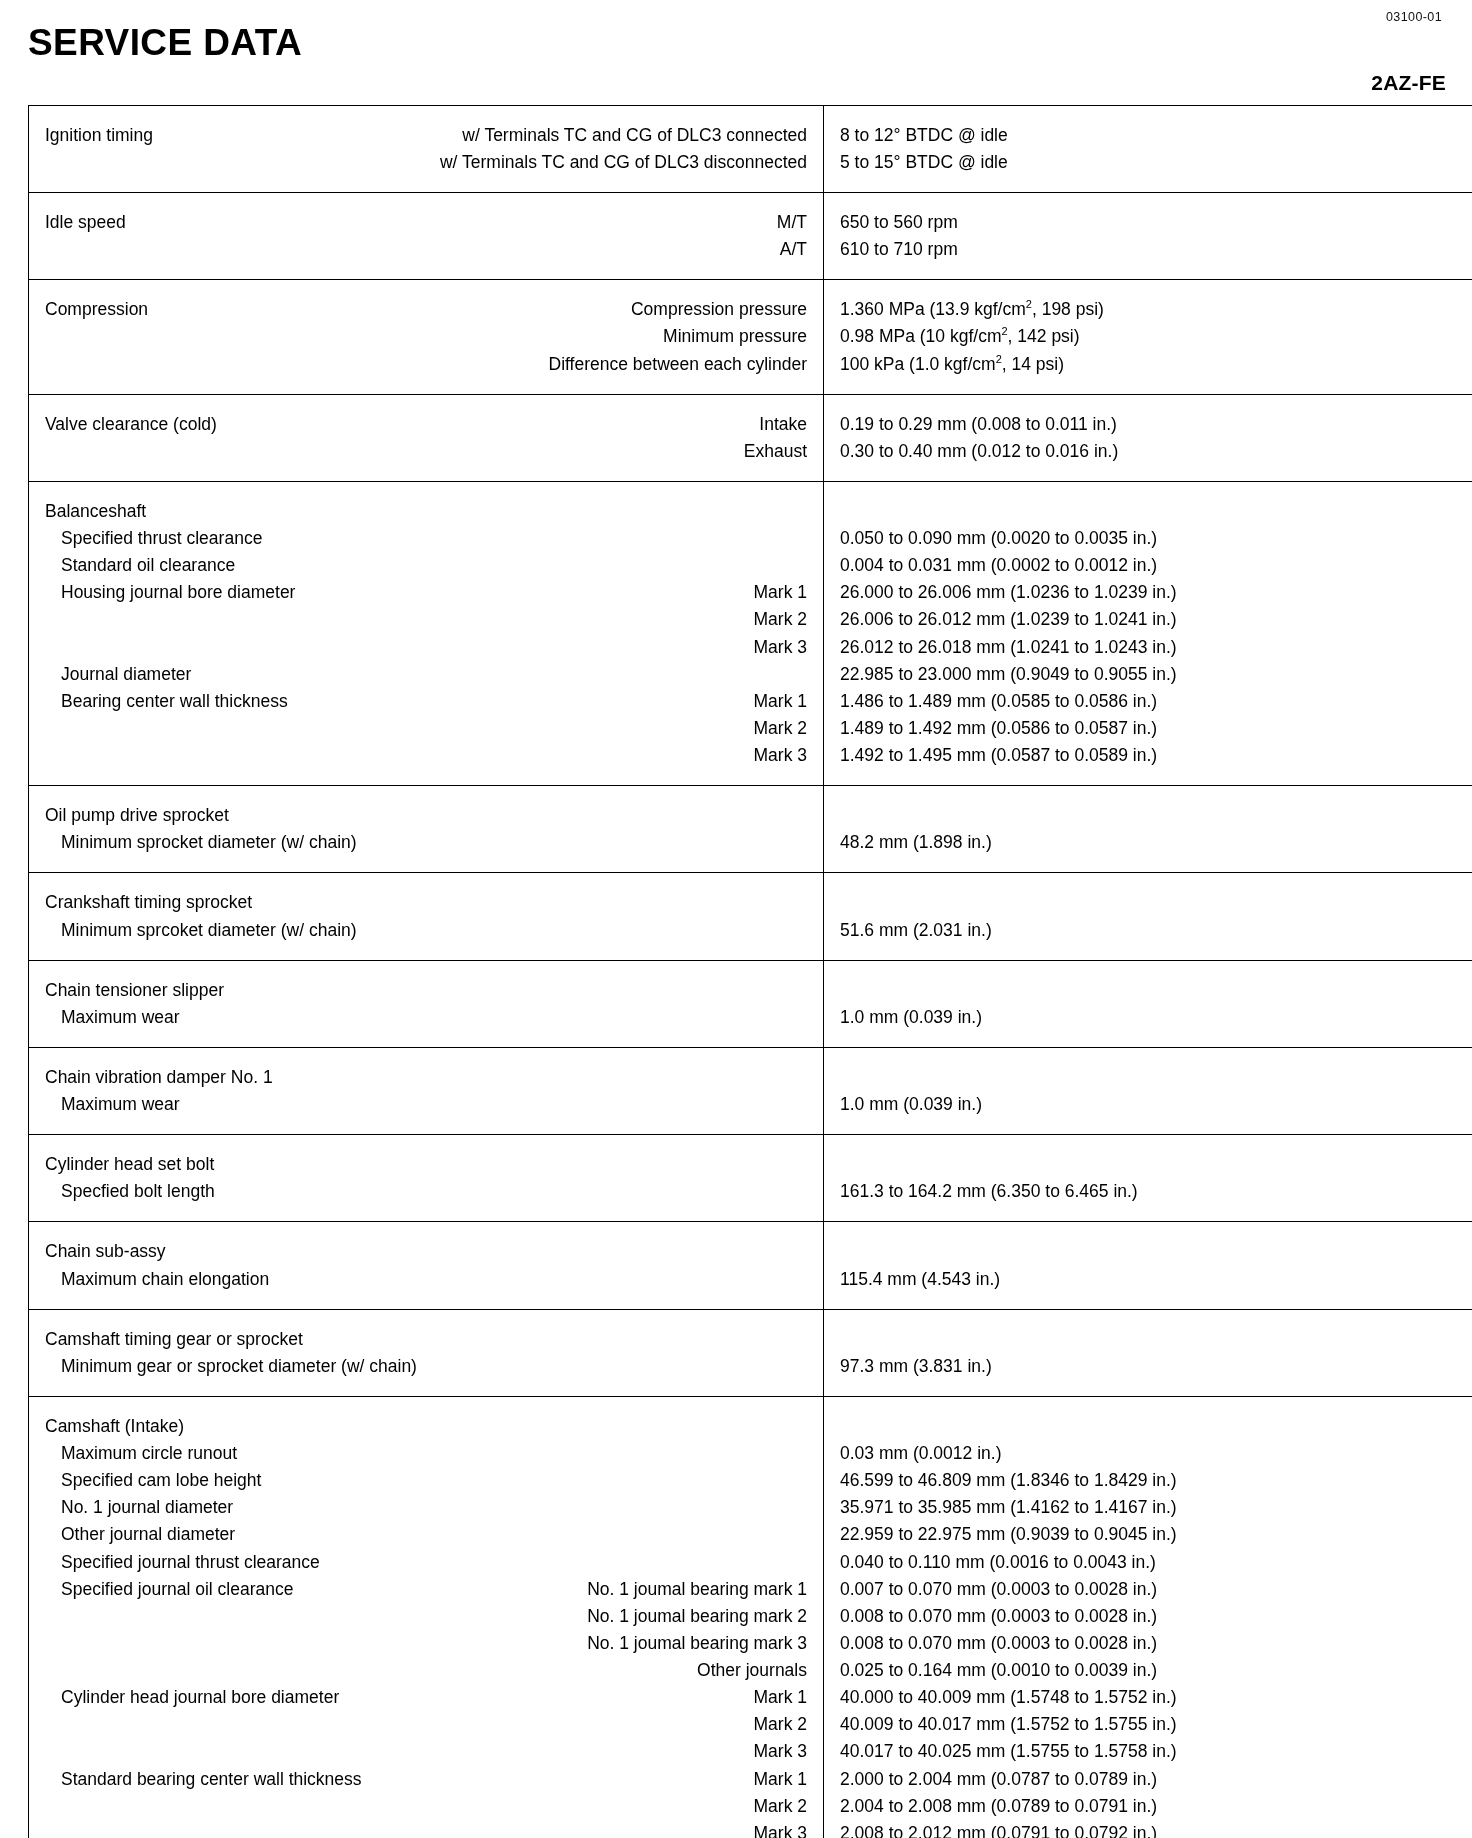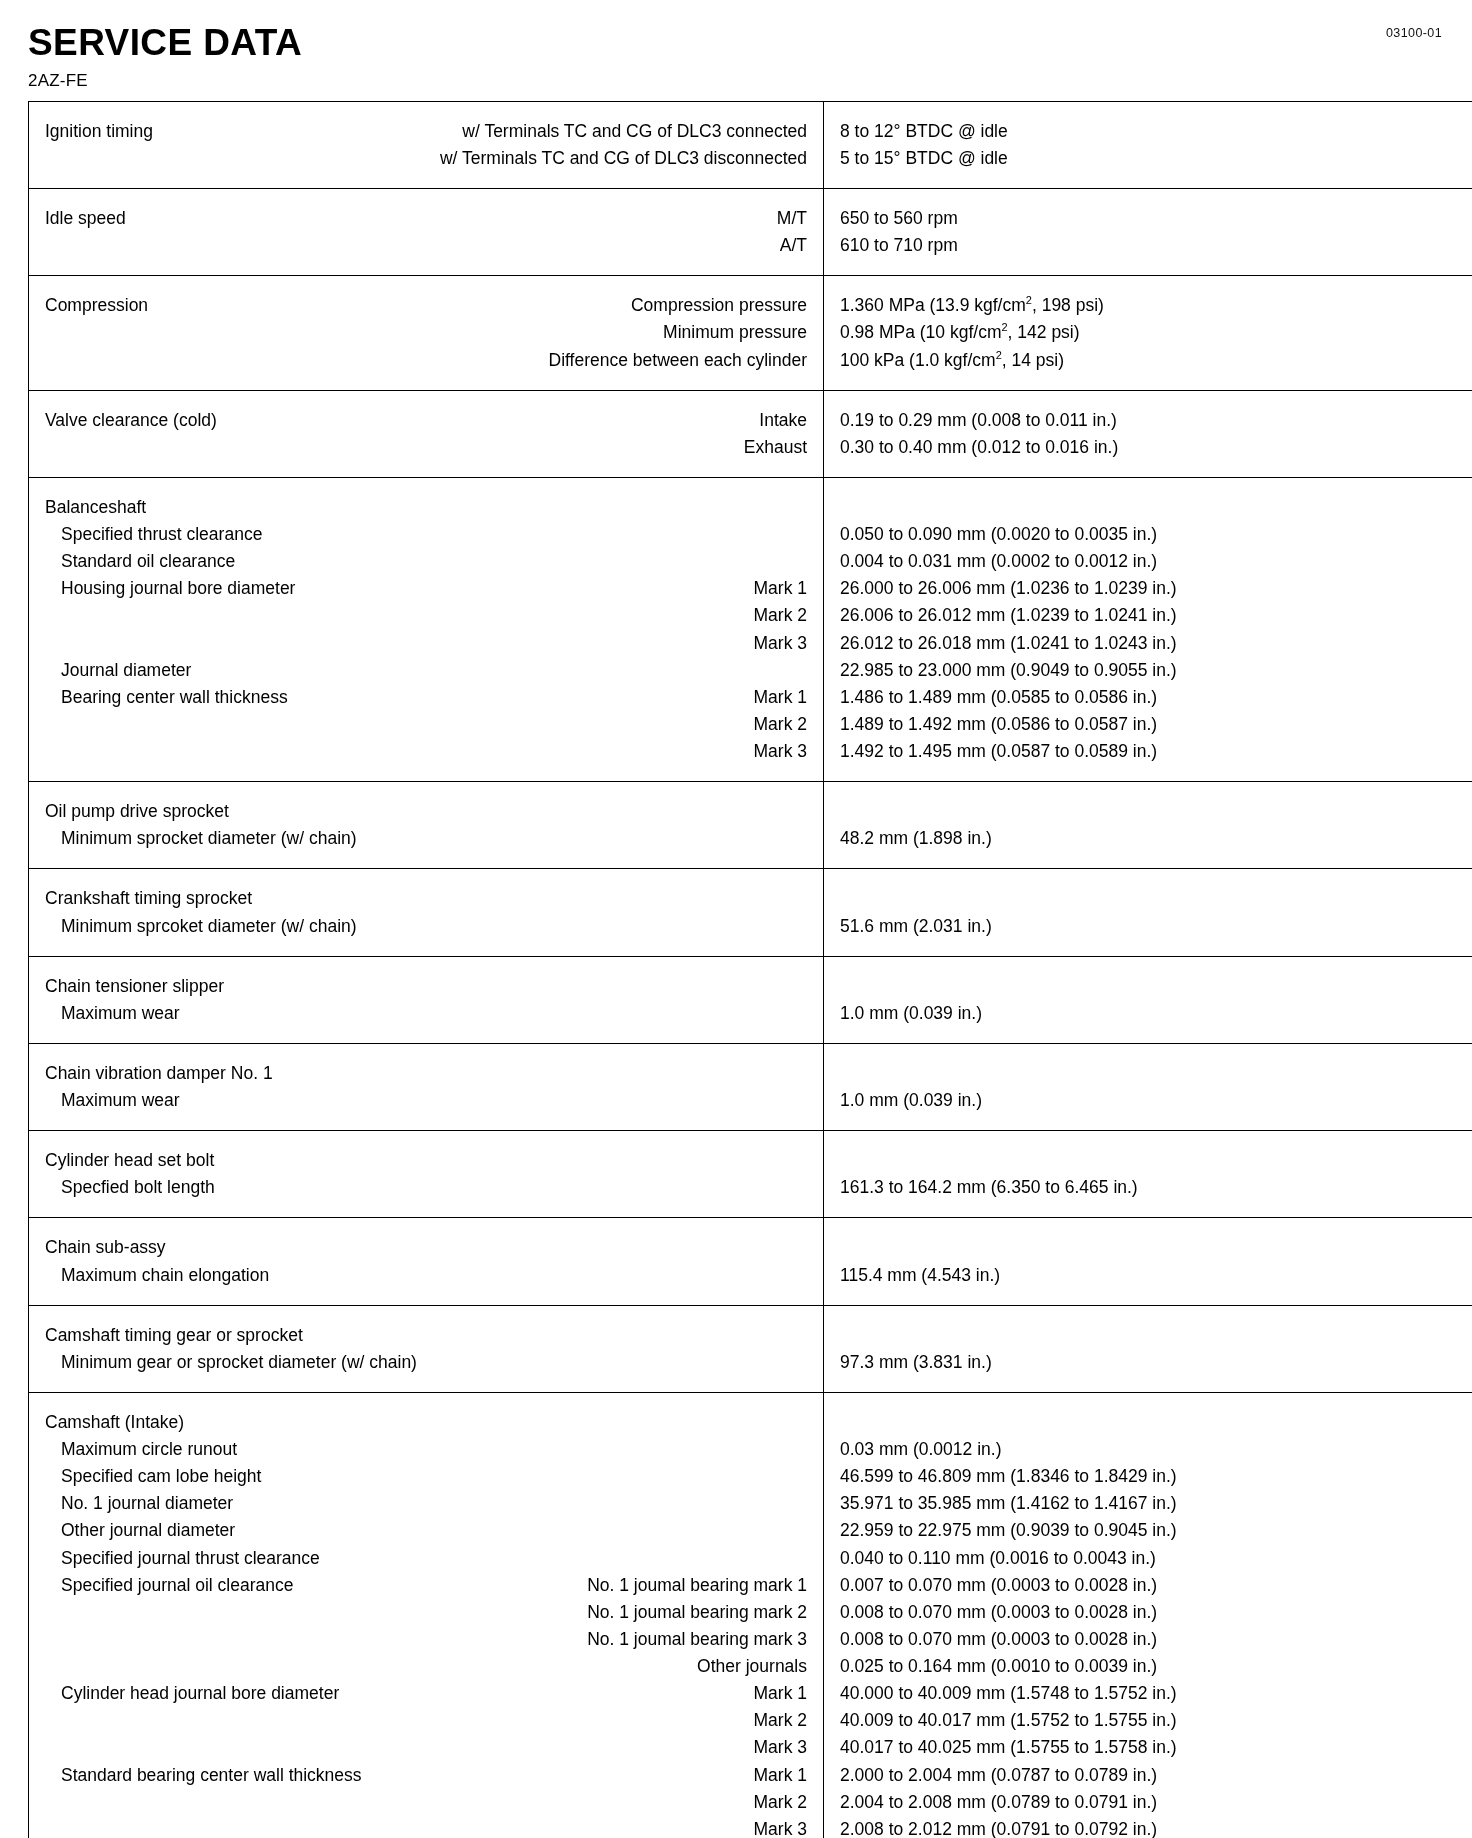--- a/index.html
+++ b/index.html
@@ -17,38 +17,39 @@
   }
   .page {
     position: relative;
     width: 1472px;
     height: 1838px;
     box-sizing: border-box;
     padding: 14px 26px 0 26px;
   }
   .corner-code {
     position: absolute;
-    top: 26px;
+    top: 10px;
     right: 30px;
     font-size: 12.5px;
     letter-spacing: 0.4px;
     color: #111;
   }
   .doc-title {
     font-size: 37px;
     font-weight: bold;
     letter-spacing: 0.4px;
     margin: 10px 0 0 2px;
     line-height: 1.05;
   }
   .doc-subtitle {
-    font-size: 17px;
-    font-weight: normal;
+    font-size: 21px;
+    font-weight: bold;
     margin: 8px 0 10px 2px;
     letter-spacing: 0.2px;
+    text-align: right;
   }
   table.spec {
     border-collapse: collapse;
     width: 1420px;
     table-layout: fixed;
     margin-left: 2px;
   }
   table.spec td {
     border: 1.6px solid #000;
     vertical-align: top;

